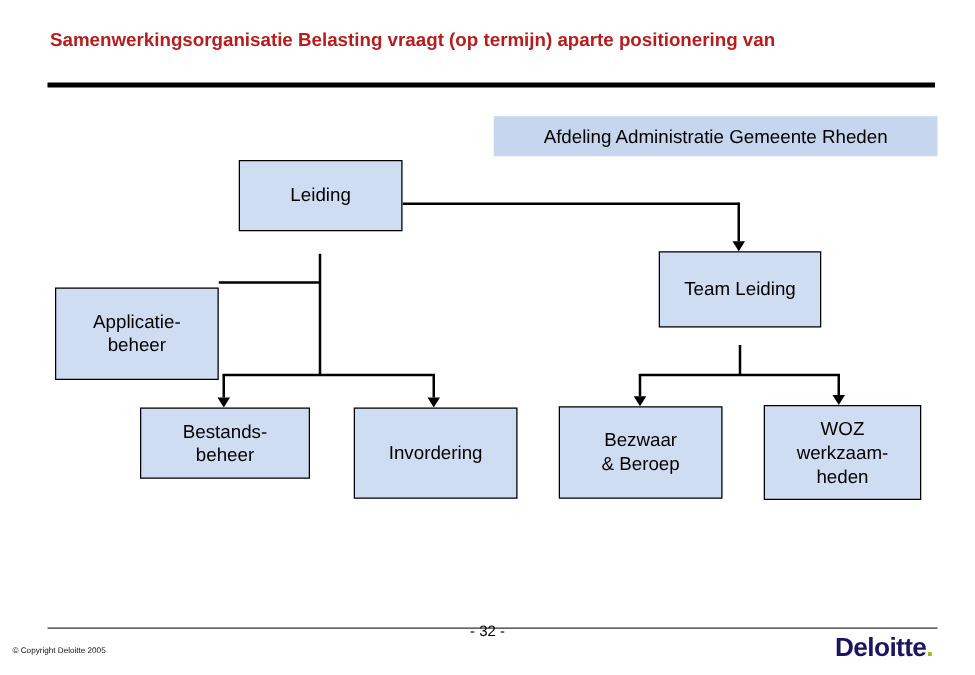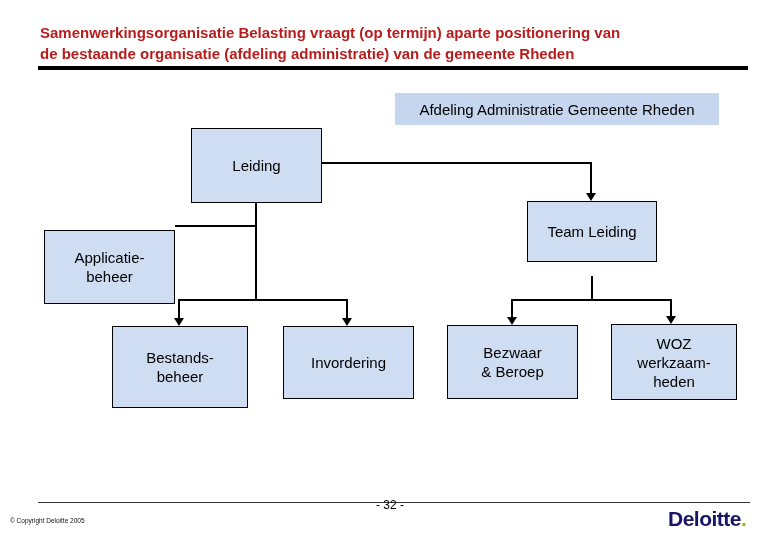--- a/index.html
+++ b/index.html
@@ -31,21 +31,21 @@
     width: 710px;
     height: 4px;
     background: #000;
   }
 
   
   .header-strip {
     position: absolute;
     left: 395px;
     top: 93px;
-    width: 324px;
+    width: 355px;
     height: 32px;
     background: #c5d6ee;
     display: flex;
     align-items: center;
     justify-content: center;
     font-size: 15px;
     color: #000;
   }
 
   
@@ -56,24 +56,24 @@
     box-sizing: border-box;
     display: flex;
     align-items: center;
     justify-content: center;
     text-align: center;
     font-size: 15px;
     line-height: 19px;
     white-space: pre-line;
     color: #000;
   }
-  #node-leiding        { left: 191px; top: 128px; width: 131px; height: 75px; }
+  #node-leiding        { left: 191px; top: 128px; width: 131px; height: 57px; }
   #node-applicatie     { left:  44px; top: 190px; width: 131px; height: 74px; margin-top: 40px; }
   #node-team-leiding   { left: 527px; top: 201px; width: 130px; height: 61px; }
-  #node-bestands       { left: 112px; top: 326px; width: 136px; height: 82px; }
+  #node-bestands       { left: 112px; top: 326px; width: 136px; height: 57px; }
   #node-invordering    { left: 283px; top: 326px; width: 131px; height: 73px; }
   #node-bezwaar        { left: 447px; top: 325px; width: 131px; height: 74px; }
   #node-woz            { left: 611px; top: 324px; width: 126px; height: 76px; }
 
   
   .line { position: absolute; background: #000; }
   #ln-leiding-right    { left: 322px; top: 162px; width: 269px; height: 2px; }
   #ln-team-arrow-stub  { left: 590px; top: 162px; width: 2px;  height: 31px; }
   #ln-leiding-down     { left: 255px; top: 203px; width: 2px;  height: 97px; }
   #ln-applicatie       { left: 175px; top: 225px; width: 81px; height: 2px; }
@@ -136,21 +136,20 @@
   .logo .wordmark { color: #1a1464; }
   .logo .dot { color: #9fb911; }
 </style>
 </head>
 <body>
 
 <div class="slide">
 
   <div class="title">
     <div>Samenwerkingsorganisatie Belasting vraagt (op termijn) aparte positionering van</div>
-    <div>de bestaande organisatie (afdeling administratie) van de gemeente Rheden</div>
   </div>
   <div class="title-underline"></div>
 
   <div class="header-strip">
     <span>Afdeling Administratie Gemeente Rheden</span>
   </div>
 
   <div class="line" id="ln-leiding-right"></div>
   <div class="line" id="ln-team-arrow-stub"></div>
   <div class="line" id="ln-leiding-down"></div>

